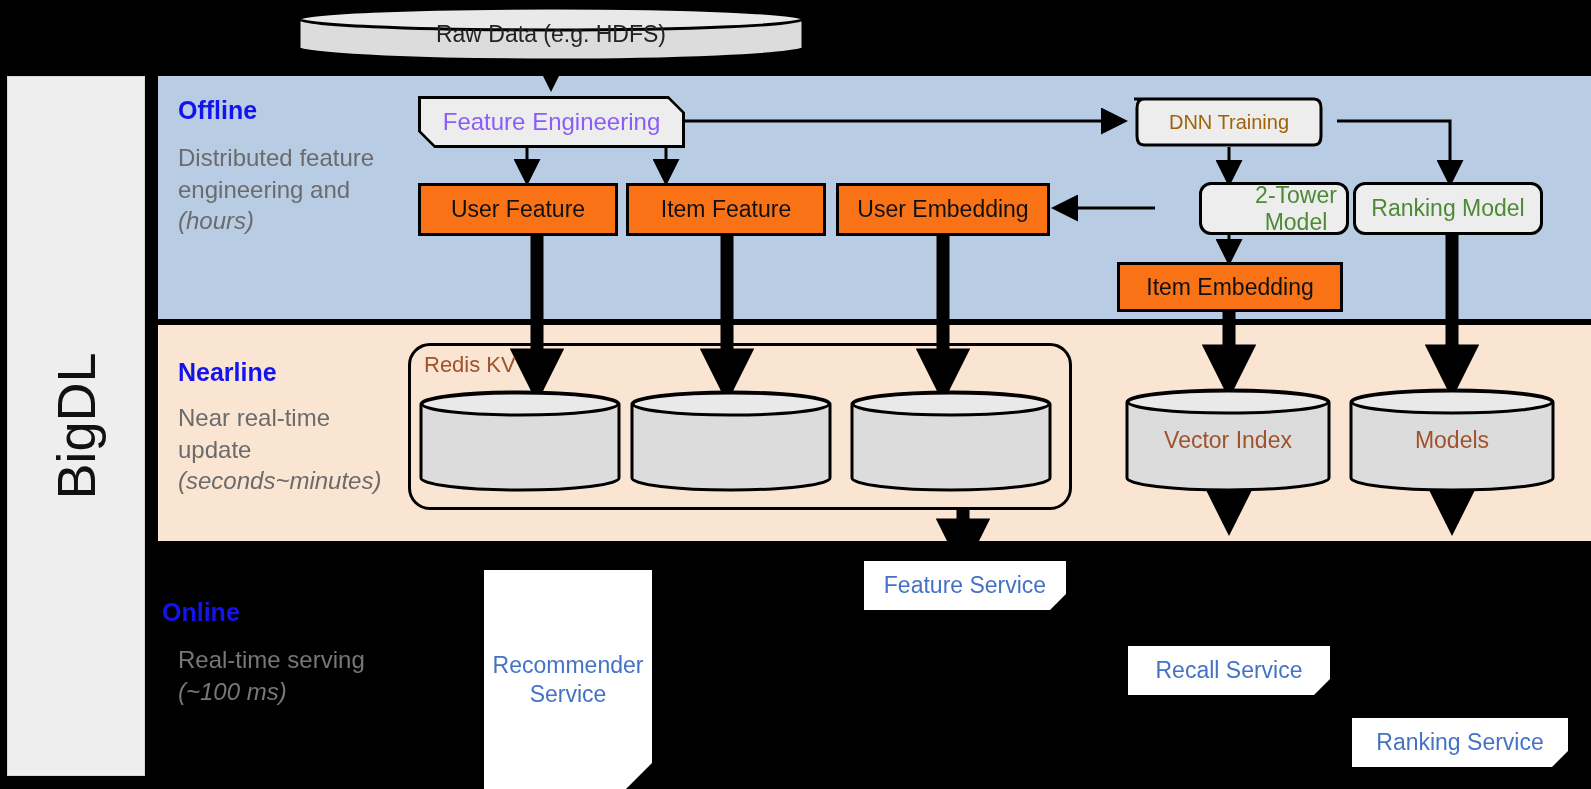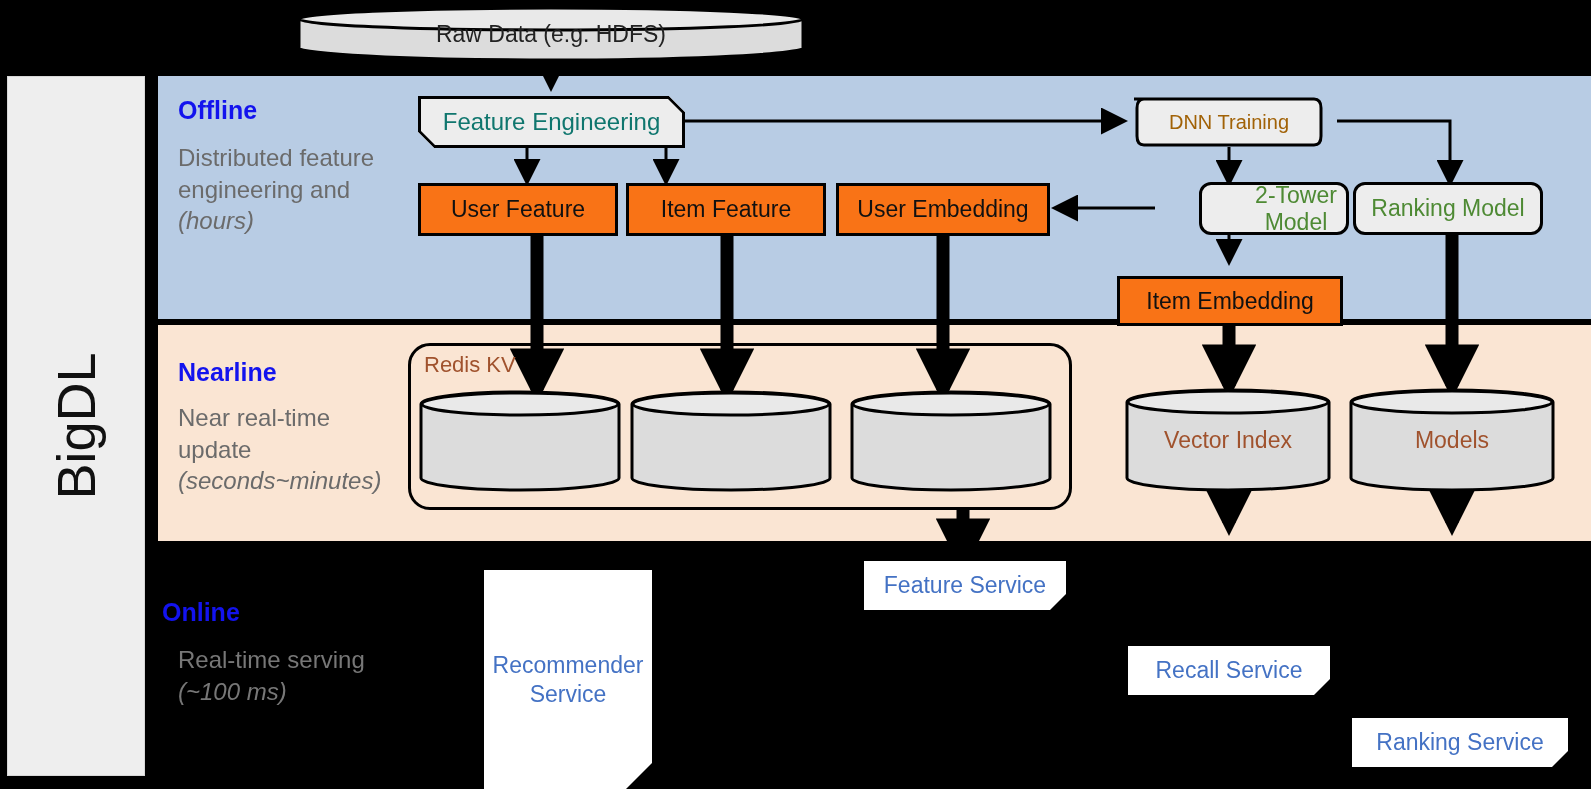--- a/index.html
+++ b/index.html
@@ -61,21 +61,21 @@
 
   
   .proc{
     background:#ededed; border:3px solid #000; font-size:23px;
   }
   .proc.rounded{ border-radius:12px; }
   .green-txt{ color:#4e8a34; }
 
   
   .chamfer{
-    background:#ededed; font-size:24px; color:#0f766e;
+    background:#ededed; font-size:24px; color:#8b5cf6;
     clip-path: polygon(0 0, calc(100% - 16px) 0, 100% 16px, 100% 100%, 16px 100%, 0 calc(100% - 16px));
     justify-content: flex-end;
   }
   .chamfer .inner{
     position:absolute; inset:3px; background:#ededed;
     clip-path: polygon(0 0, calc(100% - 14px) 0, 100% 14px, 100% 100%, 14px 100%, 0 calc(100% - 14px));
   }
   .chamfer .ink{ position:absolute; inset:0; background:#000;
     clip-path: polygon(0 0, calc(100% - 16px) 0, 100% 16px, 100% 100%, 16px 100%, 0 calc(100% - 16px)); }
   .chamfer .lbl{ position:relative; z-index:3; width:100%; }
@@ -205,21 +205,21 @@
 
   <div class="node grey-box" style="left:418px; top:183px; width:200px; height:53px;">
     <span>User Feature</span>
   </div>
   <div class="node grey-box" style="left:836px; top:183px; width:214px; height:53px;">
     <span>User Embedding</span>
   </div>
   <div class="node grey-box" style="left:626px; top:183px; width:200px; height:53px;">
     <span>Item Feature</span>
   </div>
-  <div class="node grey-box" style="left:1117px; top:276px; width:226px; height:50px;">
+  <div class="node grey-box" style="left:1117px; top:262px; width:226px; height:50px;">
     <span>Item Embedding</span>
   </div>
 
   <div class="node proc rounded green-txt" style="left:1199px; top:182px; width:150px; height:53px;padding-left:44px;">
     <span>2-Tower Model</span>
   </div>
   <div class="node proc rounded green-txt" style="left:1353px; top:182px; width:190px; height:53px;">
     <span>Ranking Model</span>
   </div>
 

